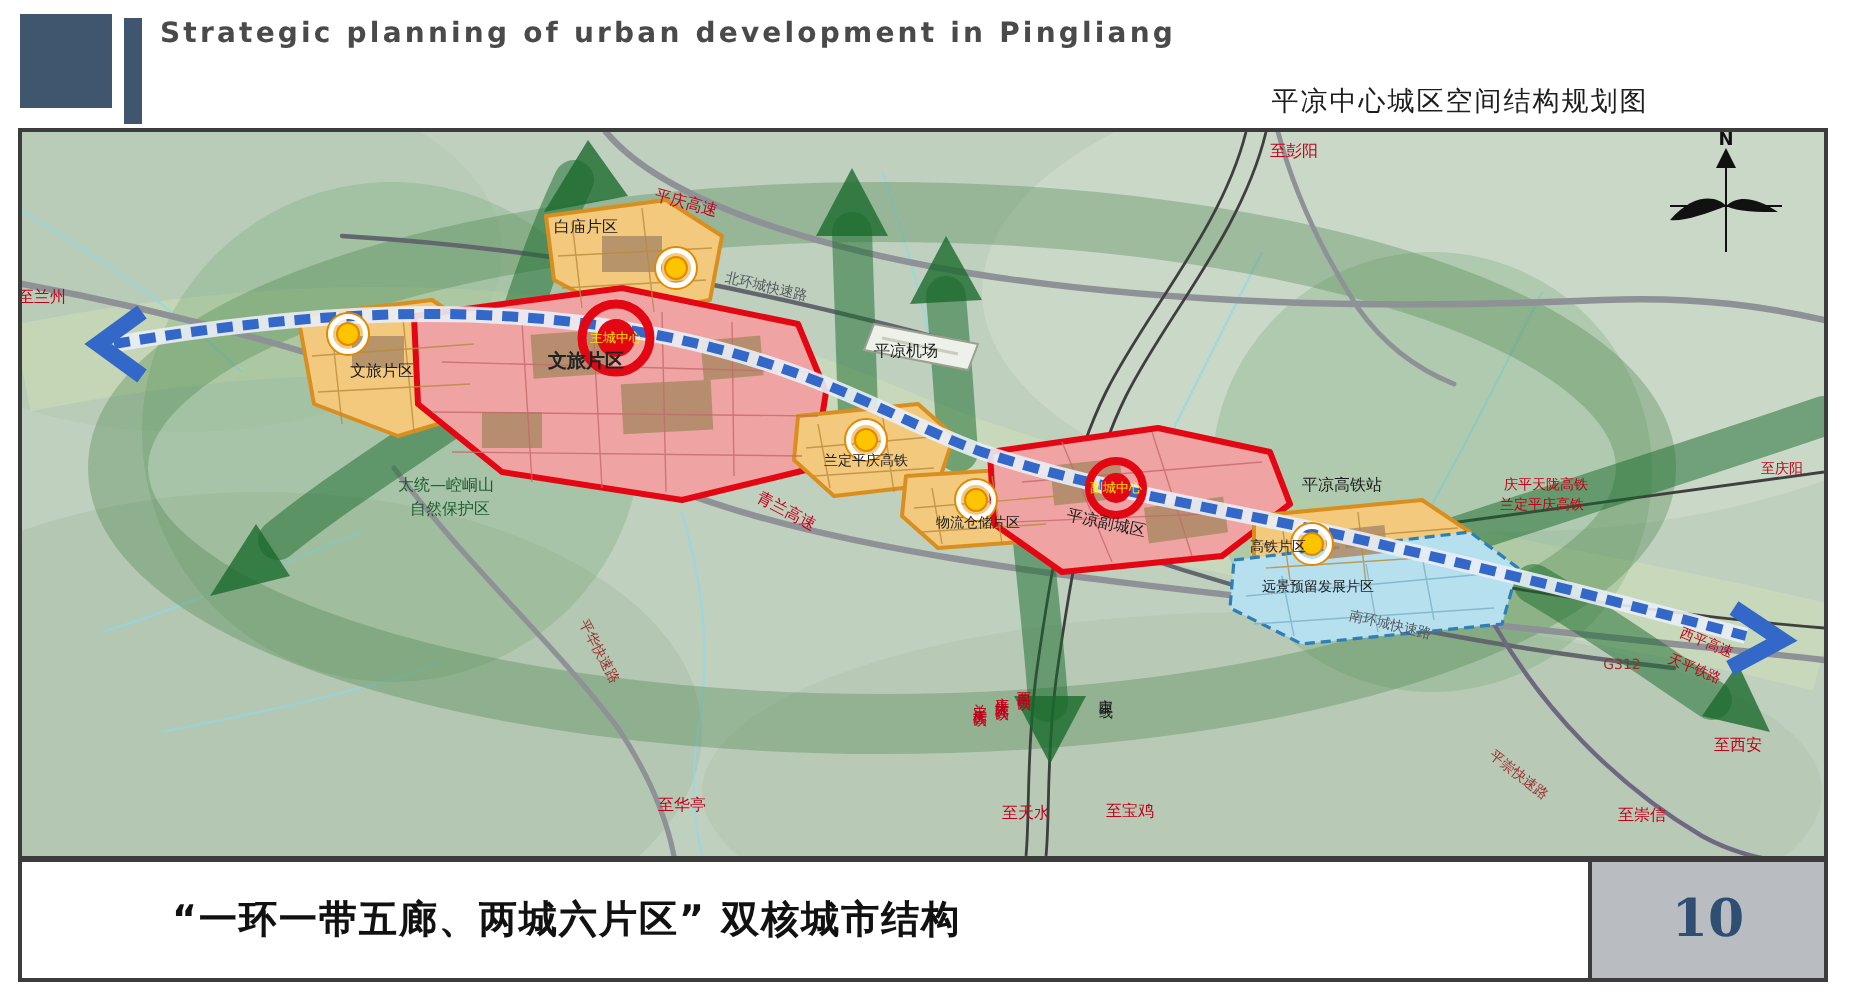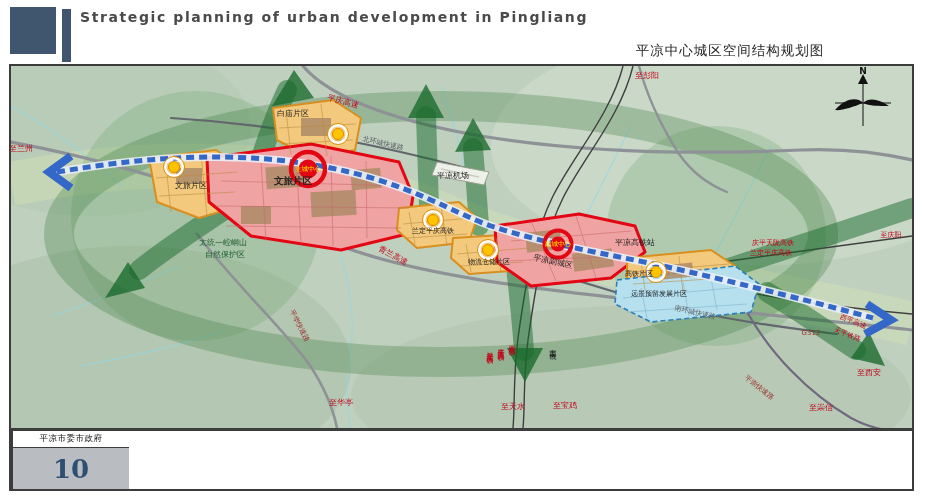--- a/index.html
+++ b/index.html
@@ -228,21 +228,21 @@
 
   <div class="ml red" style="left:10px;top:83px">至兰州</div>
   <div class="ml red" style="left:332px;top:36px;--r:15deg">平庆高速</div>
   <div class="ml gry sm" style="left:372px;top:78px;--r:13deg">北环城快速路</div>
   <div class="ml" style="left:282px;top:48px">白庙片区</div>
   <div class="ml" style="left:442px;top:110px">平凉机场</div>
   <div class="ml red" style="left:636px;top:10px">至彭阳</div>
   <div class="ml red sm" style="left:762px;top:177px">庆平天陇高铁</div>
   <div class="ml red sm" style="left:760px;top:187px">兰定平庆高铁</div>
   <div class="ml red sm" style="left:880px;top:169px">至庆阳</div>
-  <div class="ml" style="left:624px;top:177px">平凉高铁站</div>
+  <div class="ml" style="left:660px;top:177px">平凉高铁站</div>
   <div class="ml sm" style="left:628px;top:208px">高铁片区</div>
   <div class="ml sm" style="left:648px;top:228px">远景预留发展片区</div>
   <div class="ml lg" style="left:282px;top:115px">文旅片区</div>
   <div class="ml core" style="left:297px;top:103px">主城中心</div>
   <div class="ml sm" style="left:422px;top:165px">兰定平庆高铁</div>
   <div class="ml sm" style="left:478px;top:196px">物流仓储片区</div>
   <div class="ml core" style="left:547px;top:178px">副城中心</div>
   <div class="ml" style="left:542px;top:196px;--r:12deg">平凉副城区</div>
   <div class="ml grn" style="left:212px;top:177px">太统—崆峒山</div>
   <div class="ml grn" style="left:214px;top:189px">自然保护区</div>
@@ -260,19 +260,21 @@
   <div class="ml vert red sm" style="left:500px;top:276px">西平高铁</div>
   <div class="ml vert red sm" style="left:489px;top:280px">庆平天陇高铁</div>
   <div class="ml vert red sm" style="left:478px;top:283px">兰定平庆高铁</div>
   <div class="ml red" style="left:502px;top:341px">至天水</div>
   <div class="ml red" style="left:554px;top:340px">至宝鸡</div>
   <div class="ml dkr sm" style="left:288px;top:260px;--r:62deg">平华快速路</div>
   <div class="ml compass-n" style="left:852px;top:5px">N</div>
 </div>
 
 <div class="footer">
+  <div class="caption-area">
+    <span class="caption">“一环一带五廊、两城六片区” 双核城市结构</span>
+  </div>
   <div class="page-box">
-    <div class="agency">平凉市委市政府</div>
     <div class="page-num-cell">
       <span class="page-num">10</span>
     </div>
   </div>
 </div>
 
 </body></html>

